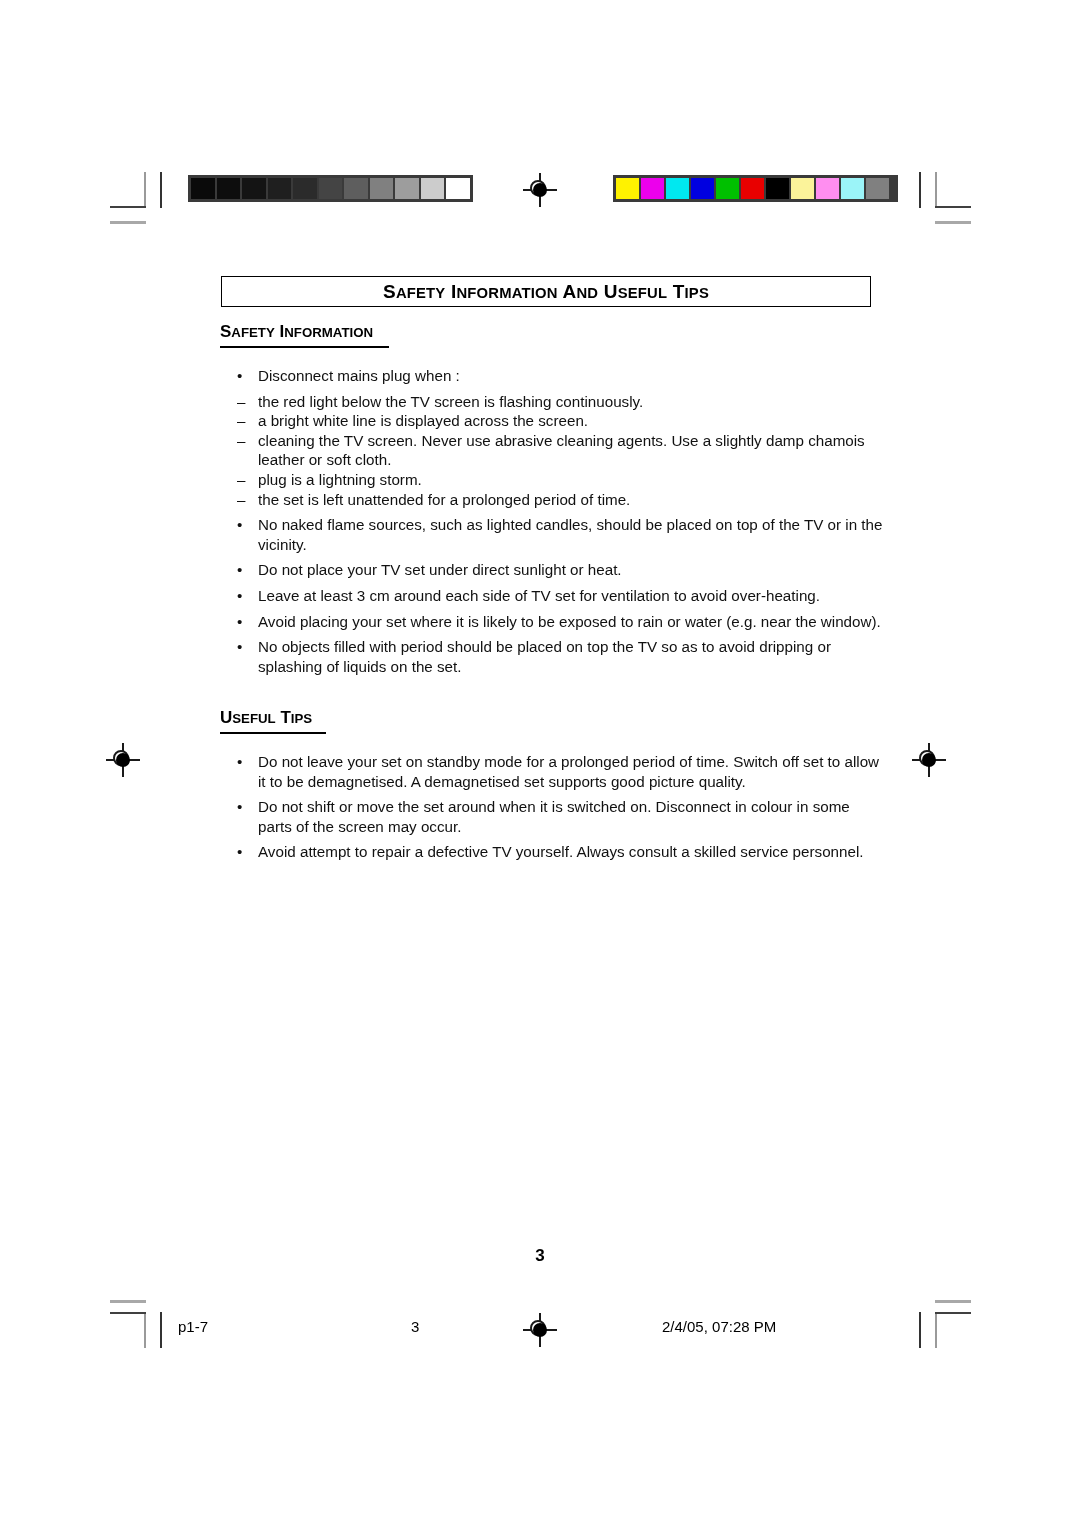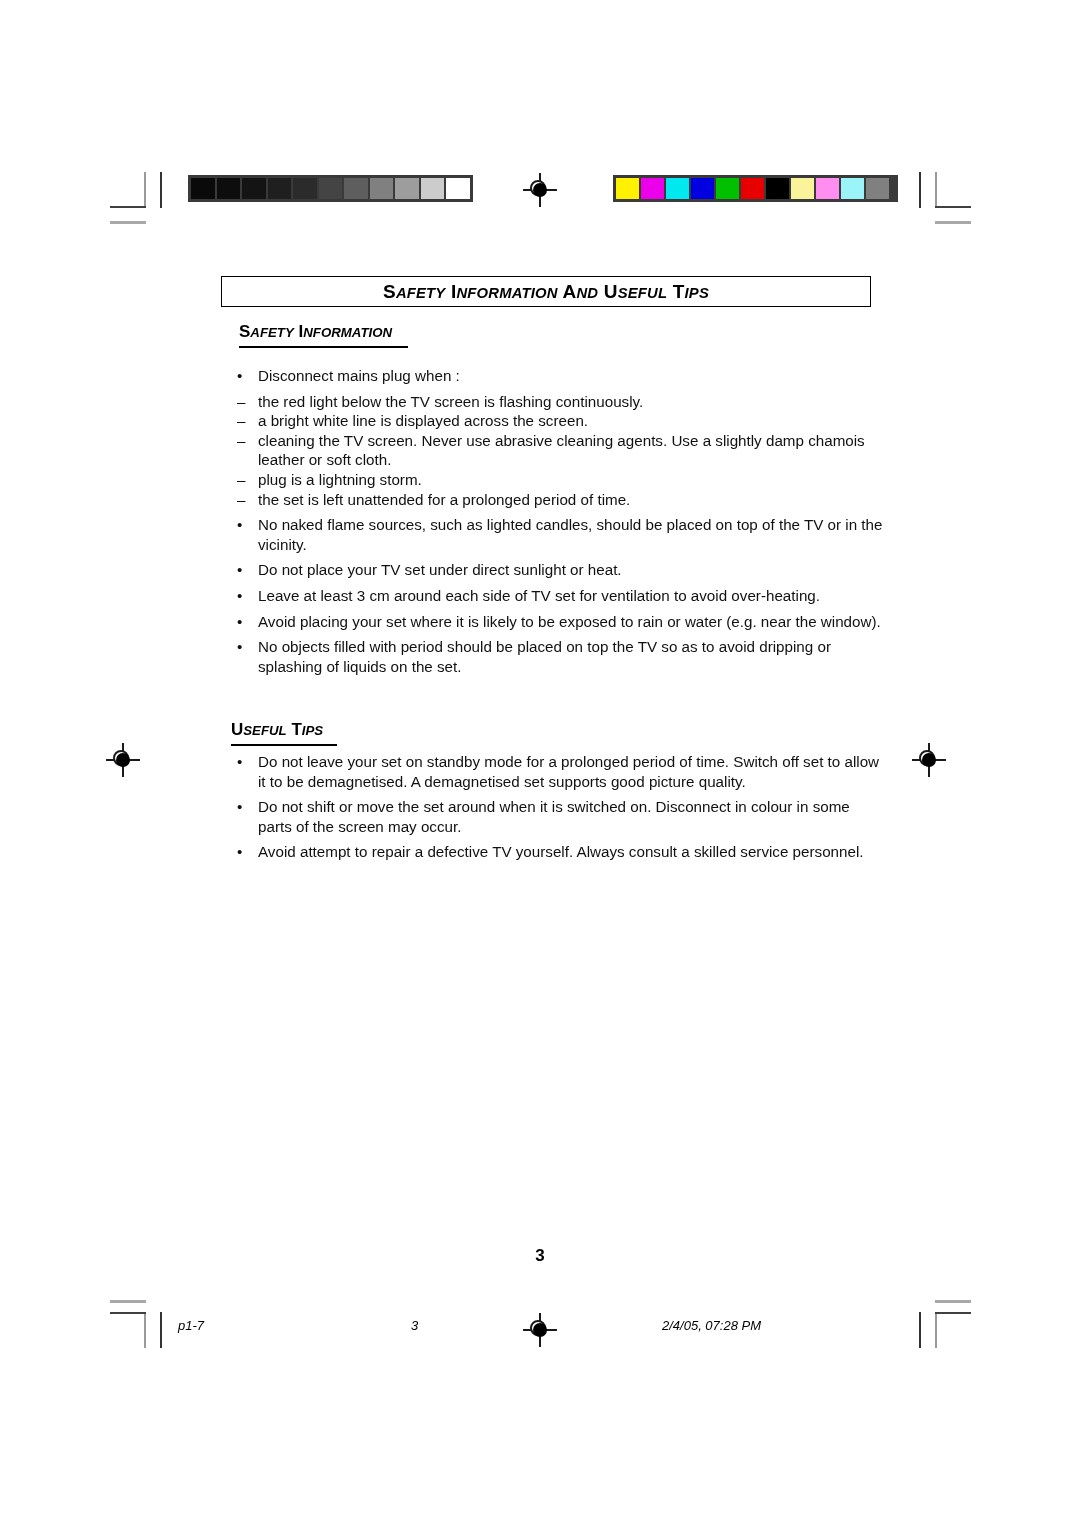--- a/index.html
+++ b/index.html
@@ -139,33 +139,33 @@
     font-size: 19px;
     letter-spacing: 0.2px;
     white-space: nowrap;
   }
 
   
   .sc {
     display: inline;
   }
   .sc .cap { font-size: 1em; }
-  .sc .rest { font-size: 0.78em; font-style: italic; }
+  .sc .rest { font-size: 0.78em; }
 
   .section-head {
     position: absolute;
     font-weight: bold;
     font-size: 17px;
     padding-bottom: 4px;
     border-bottom: 2.5px solid #000000;
     display: inline-block;
     white-space: nowrap;
   }
-  #head-safety { left: 239px; top: 322px; padding-right: 16px; }
-  #head-tips   { left: 231px; top: 708px; padding-right: 14px; margin-top: 12px; }
+  #head-safety { left: 220px; top: 322px; padding-right: 16px; }
+  #head-tips   { left: 220px; top: 708px; padding-right: 14px; }
 
   .content-list {
     position: absolute;
     left: 237px;
     width: 648px;
   }
   #list-safety { top: 366px; }
   #list-tips   { top: 752px; }
 
   .item {
@@ -193,24 +193,23 @@
     top: 1246px;
     width: 1080px;
     text-align: center;
     font-size: 17px;
     font-weight: bold;
   }
 
   
   .footer-text {
     position: absolute;
-    font-size: 13px;
+    font-size: 15px;
     color: #000000;
     white-space: nowrap;
-    font-style: italic;
   }
   #footer-file { left: 178px; top: 1318px; }
   #footer-page { left: 411px; top: 1318px; }
   #footer-date { left: 662px; top: 1318px; }
 </style>
 </head>
 <body>
 
 <div class="cal-row">
 

